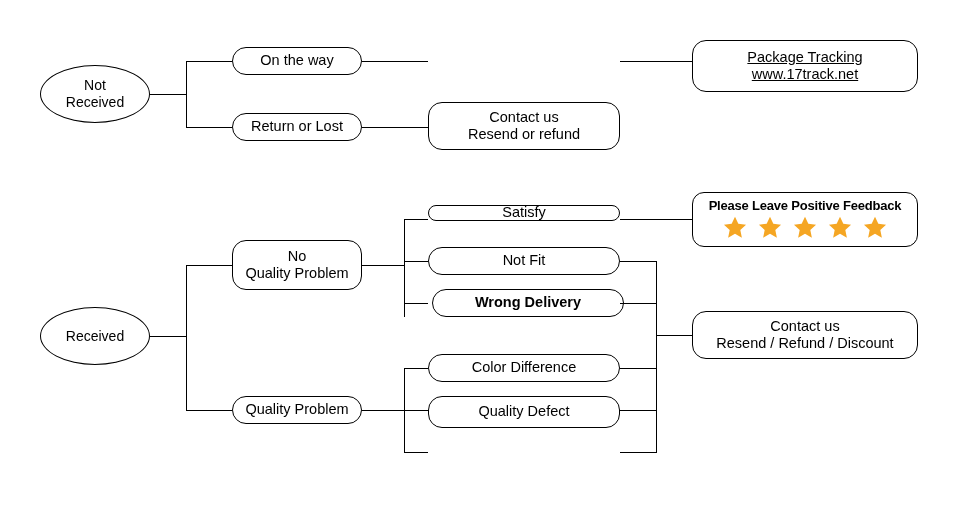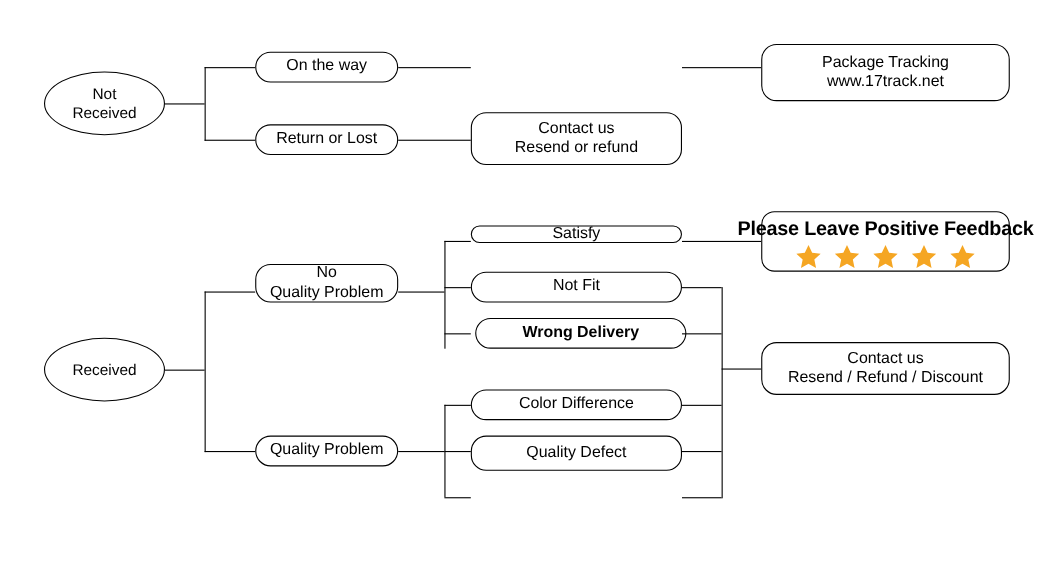--- a/index.html
+++ b/index.html
@@ -52,21 +52,21 @@
   }
   .node .ln { display: block; }
 
   
   .node.feedback {
     border-radius: 12px;
     justify-content: flex-start;
     padding-top: 5px;
   }
   .fb-text {
-    font-size: 18px;
+    font-size: 13px;
     font-weight: 600;
     letter-spacing: -0.2px;
     color: #000000;
   }
   .stars {
     display: flex;
     gap: 9px;
     margin-top: 2px;
   }
   .stars svg { display: block; }
@@ -102,38 +102,38 @@
   <div class="line h" style="left:362px; top:127px; width:66px;"></div>
 
 
   <div class="node rounded" style="left:428px; top:102px; width:192px; height:48px;">
     <span class="ln">Contact us</span>
     <span class="ln">Resend or refund</span>
   </div>
 
   <div class="line h" style="left:620px; top:61px; width:72px;"></div>
 
-  <div class="node rounded" style="left:692px; top:40px; width:226px; height:52px;">
+  <div class="node rounded" style="left:692px; top:40px; width:226px; height:52px;text-decoration:underline;">
     <span class="ln">Package Tracking</span>
     <span class="ln">www.17track.net</span>
   </div>
 
   <div class="node ellipse" style="left:40px; top:307px; width:110px; height:58px;">
     <span class="ln">Received</span>
   </div>
 
   <div class="line h" style="left:150px; top:336px; width:36px;"></div>
 
   <div class="line v" style="left:186px; top:265px; height:146px;"></div>
 
   <div class="line h" style="left:186px; top:265px; width:46px;"></div>
 
   <div class="line h" style="left:186px; top:410px; width:46px;"></div>
 
-  <div class="node rounded" style="left:232px; top:240px; width:130px; height:35px;">
+  <div class="node rounded" style="left:232px; top:240px; width:130px; height:50px;">
     <span class="ln">No</span>
     <span class="ln">Quality Problem</span>
   </div>
 
   <div class="node rounded" style="left:232px; top:396px; width:130px; height:28px;">
     <span class="ln">Quality Problem</span>
   </div>
 
   <div class="line h" style="left:362px; top:265px; width:42px;"></div>
   <div class="line v" style="left:404px; top:219px; height:98px;"></div>

